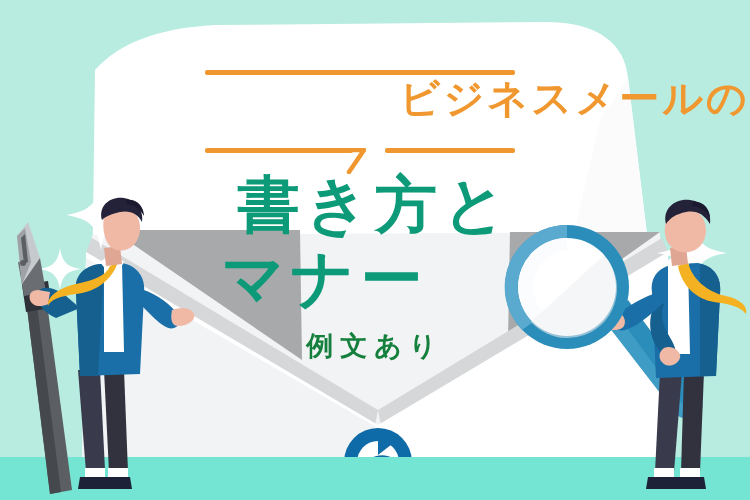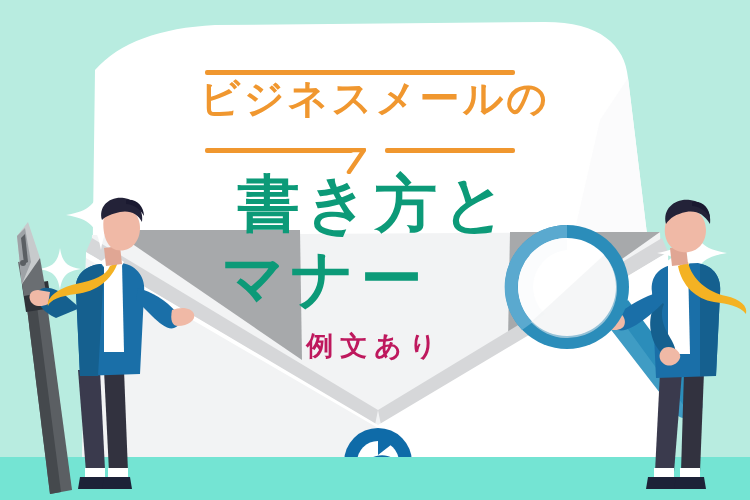--- a/index.html
+++ b/index.html
@@ -5,41 +5,41 @@
   html,body{margin:0;padding:0;}
   body{
     width:750px;height:500px;
     font-family:"Liberation Sans","DejaVu Sans",sans-serif;
     overflow:hidden;background:#fff;
   }
   #stage{position:relative;width:750px;height:500px;overflow:hidden;background:#b8ece0;}
   #art{position:absolute;left:0;top:0;width:750px;height:500px;}
   .txtlayer{position:absolute;left:0;top:0;width:750px;height:500px;pointer-events:none;}
   .kicker{
-    position:absolute;left:0;top:78px;width:750px;text-align:center;
+    position:absolute;left:0;top:78px;width:750px;text-align:right;
     font-size:40px;font-weight:700;letter-spacing:3px;color:#f0972f;
     font-family:"DejaVu Sans","Liberation Sans",sans-serif;line-height:1;
   }
   .line-top{position:absolute;left:205px;top:70px;width:310px;height:5px;background:#f0972f;border-radius:2px;}
   .line-bot-l{position:absolute;left:205px;top:148px;width:148px;height:5px;background:#f0972f;border-radius:2px;}
   .line-bot-r{position:absolute;left:385px;top:148px;width:130px;height:5px;background:#f0972f;border-radius:2px;}
   .tail{position:absolute;left:340px;top:148px;width:26px;height:26px;}
   .title1{
     position:absolute;left:0;top:172px;width:750px;text-align:center;
     font-size:62px;font-weight:700;letter-spacing:6px;color:#0c9a78;
-    font-family:Liberation Serif, serif;line-height:1.05;
+    font-family:Liberation Sans, sans-serif;line-height:1.05;
   }
   .title2{
     position:absolute;left:0;top:246px;width:650px;text-align:center;
     font-size:62px;font-weight:700;letter-spacing:6px;color:#0c9a78;
     font-family:"DejaVu Sans","Liberation Sans",sans-serif;line-height:1.05;
   }
   .sub{
     position:absolute;left:0;top:332px;width:750px;text-align:center;
-    font-size:27px;font-weight:700;letter-spacing:7px;color:#be185d;
+    font-size:27px;font-weight:700;letter-spacing:7px;color:#15803d;
     font-family:"DejaVu Sans","Liberation Sans",sans-serif;line-height:1;
   }
 </style>
 </head>
 <body>
 
 <div id="stage">
 
   <svg id="art" viewBox="0 0 750 500" preserveAspectRatio="none">
     <defs>

